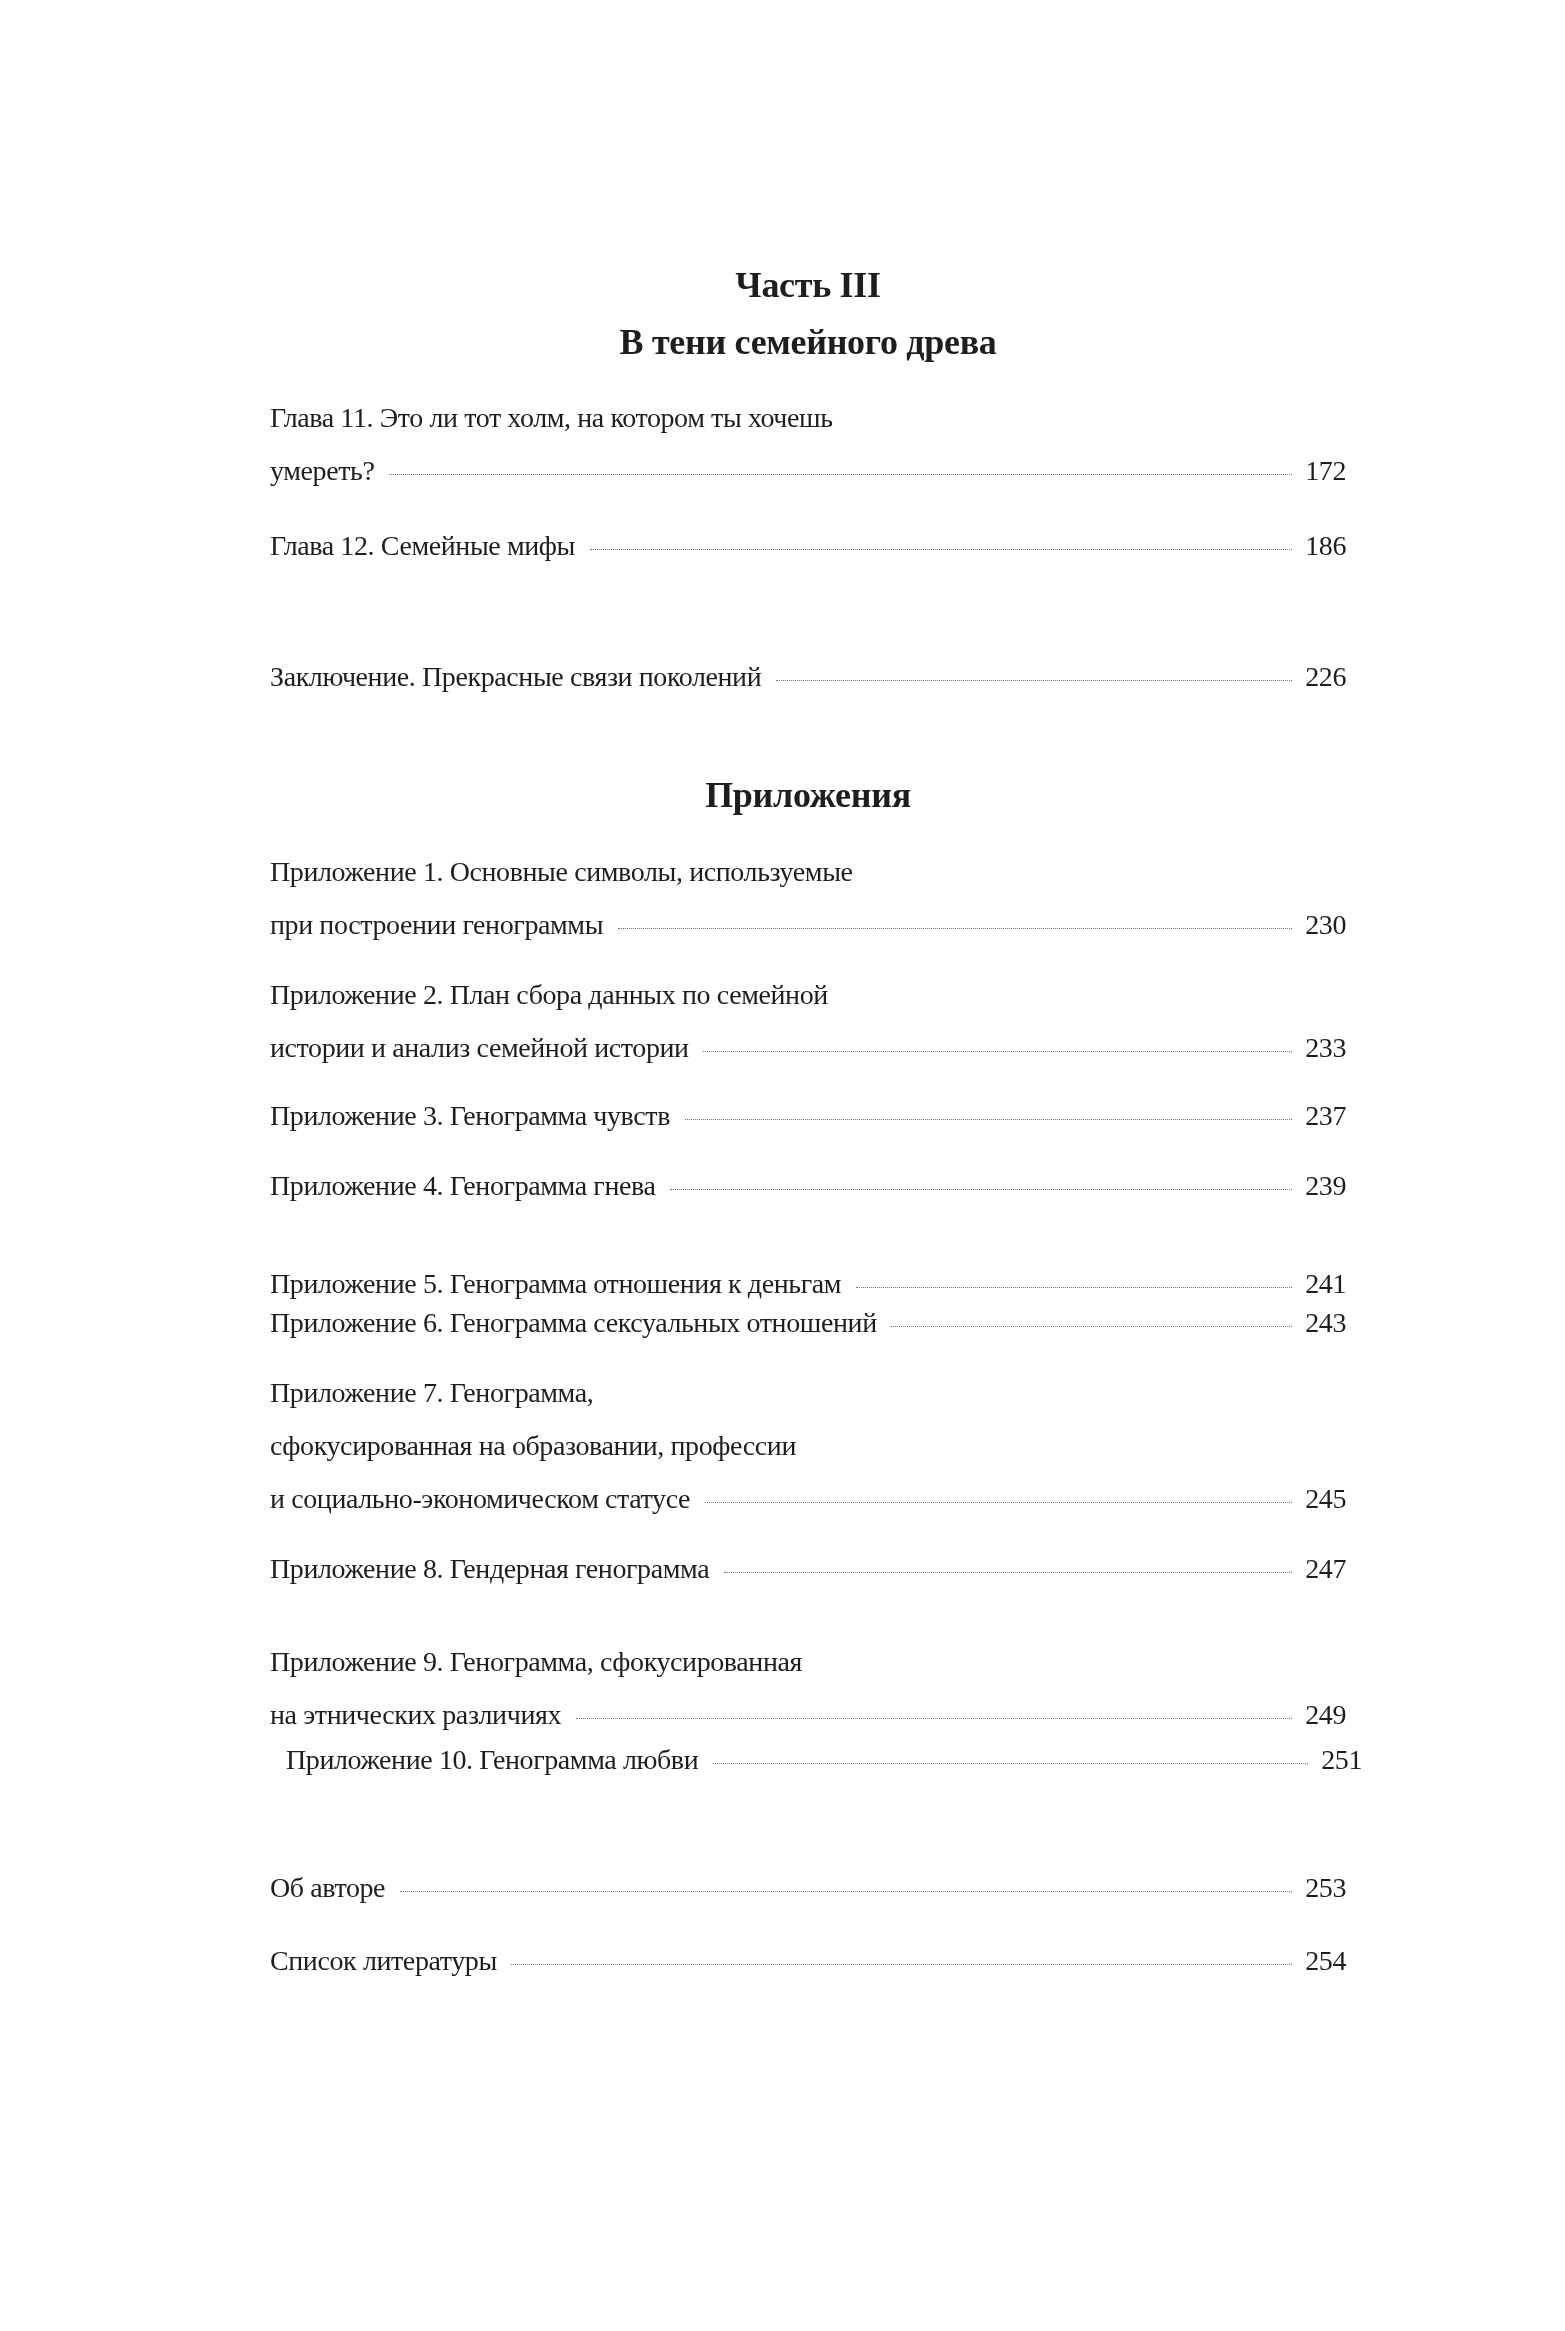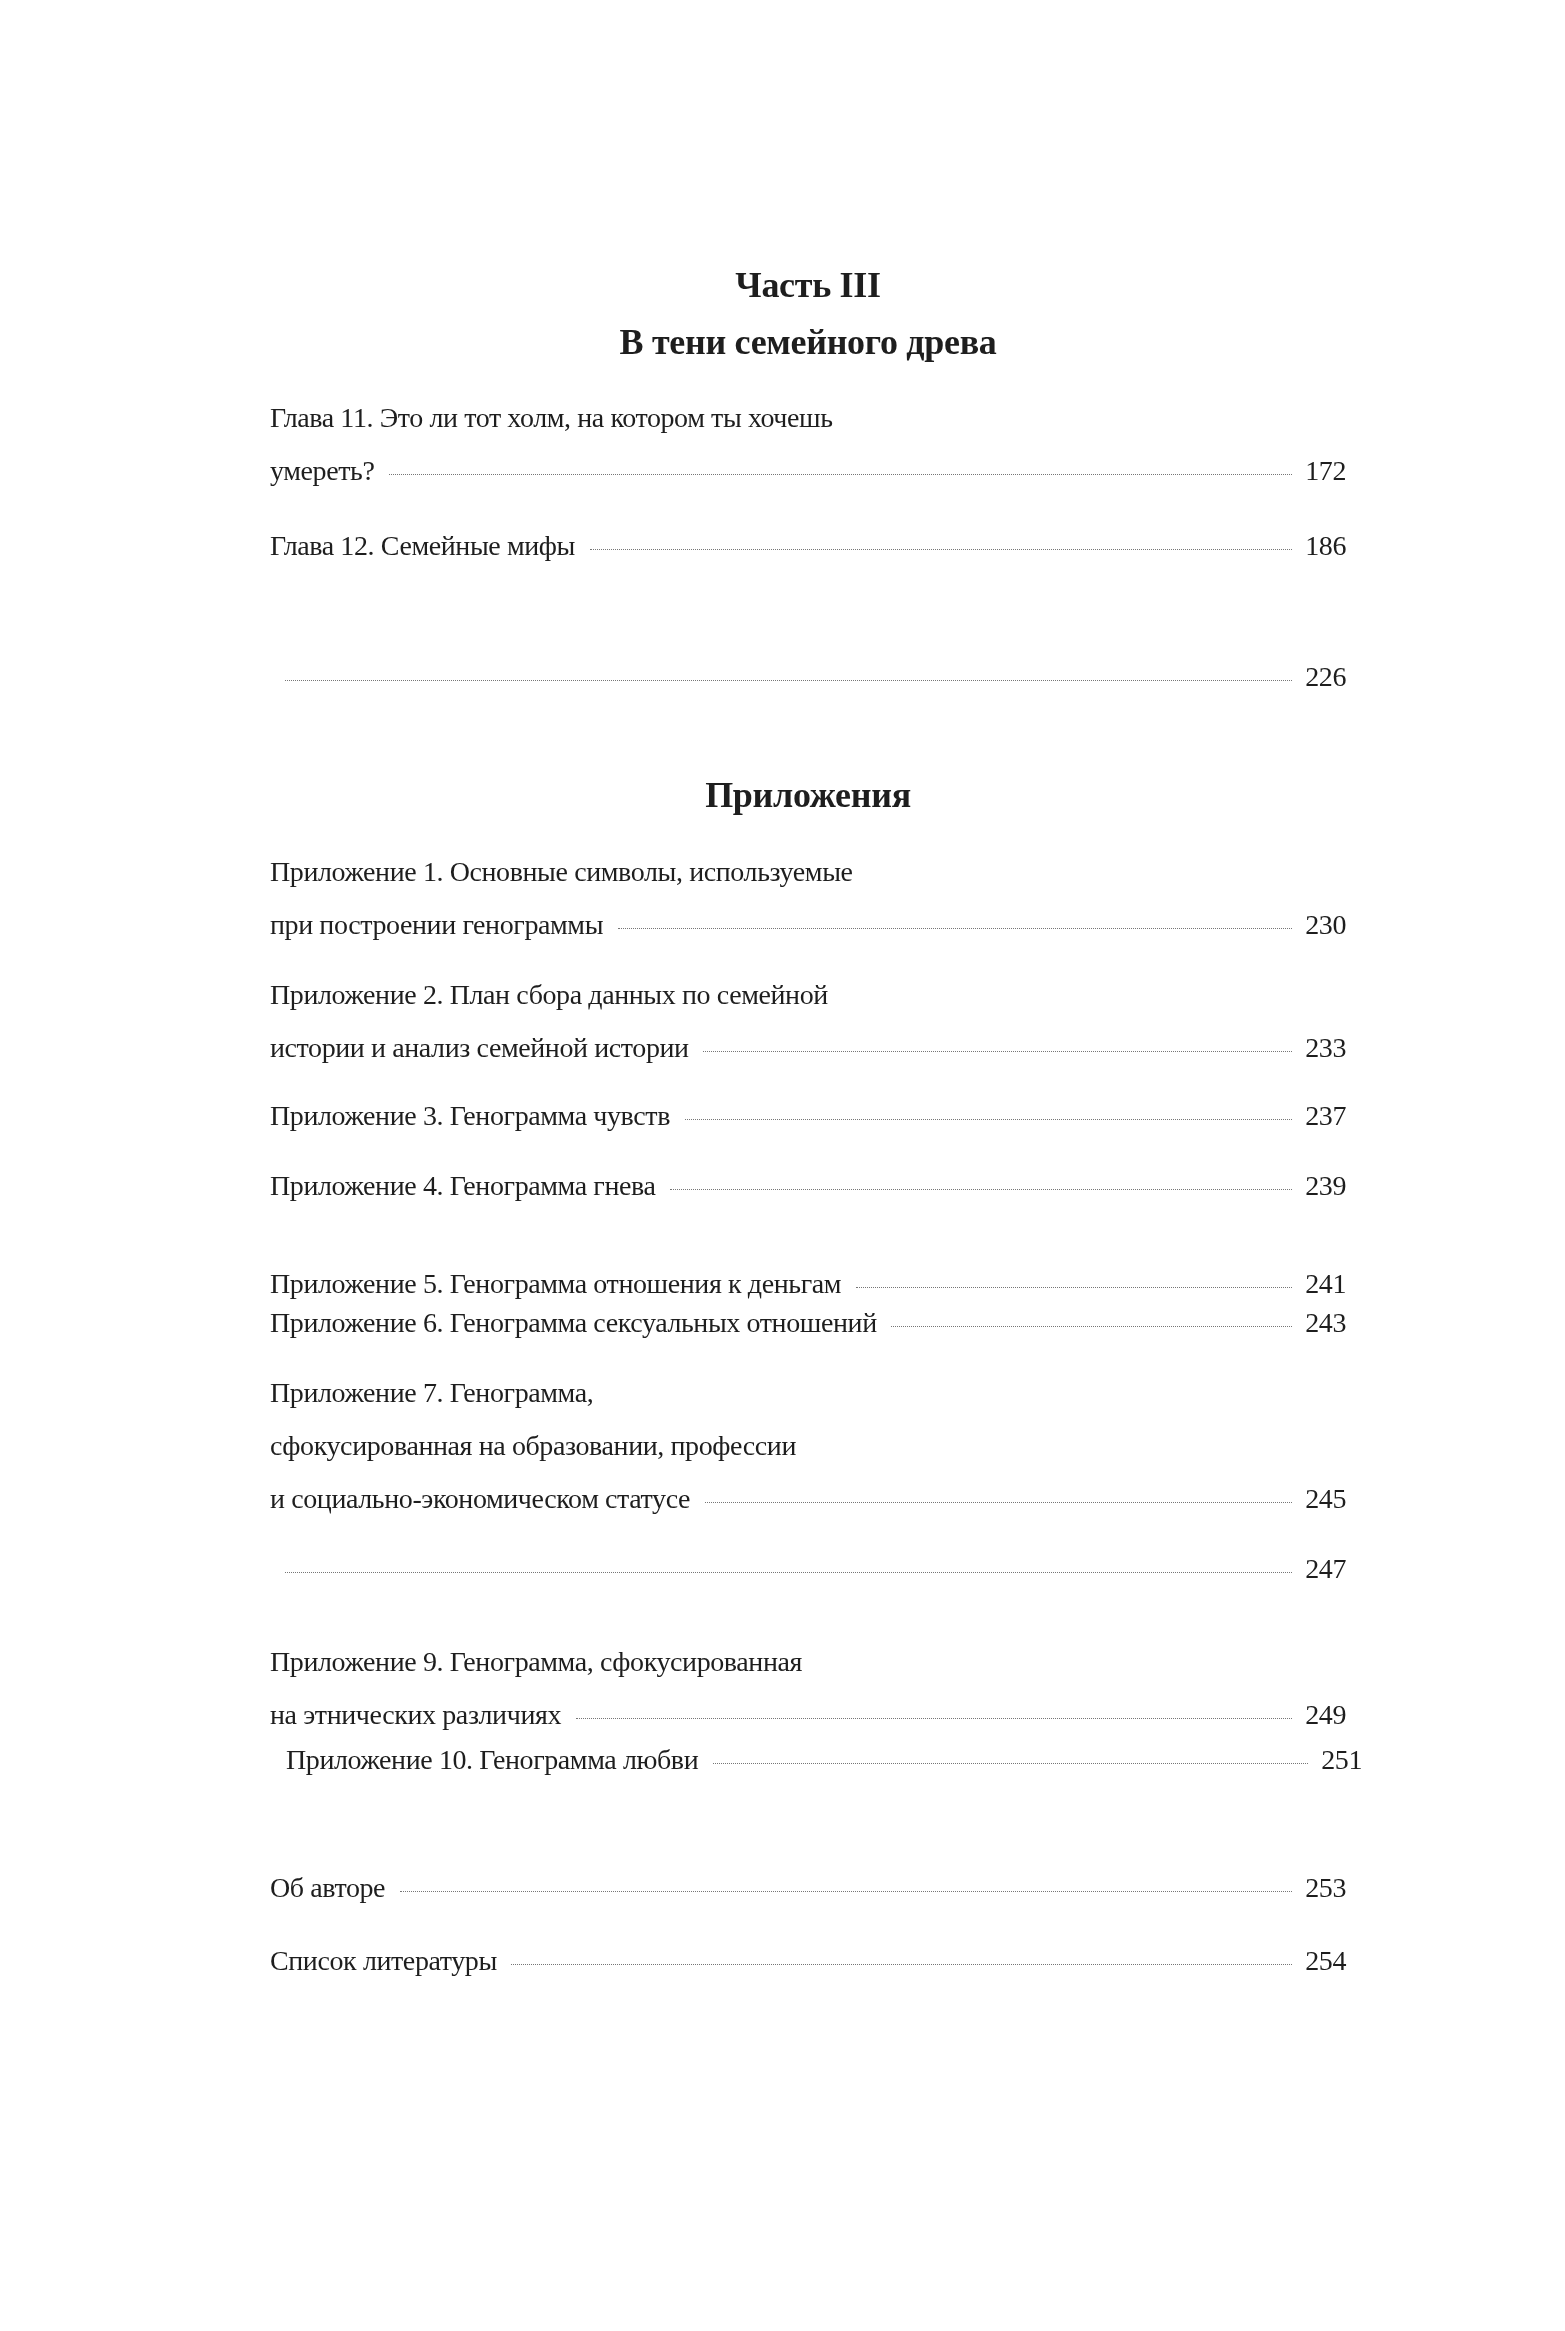--- a/index.html
+++ b/index.html
@@ -85,20 +85,21 @@
   <div class="entry" style="top:519px;">
     <span class="last-line">
       <span class="text">Глава 12. Семейные мифы</span>
       <span class="leader"></span>
       <span class="page-num">186</span>
     </span>
   </div>
 
   <div class="entry" style="top:650px;">
     <span class="last-line">
+      <span class="text">Заключение. Прекрасные связи поколений</span>
       <span class="leader"></span>
       <span class="page-num">226</span>
     </span>
   </div>
 
   <div class="heading" style="top:777px;">Приложения</div>
 
   <div class="entry" style="top:845px;">
     <span class="line">Приложение 1. Основные символы, используемые</span>
     <span class="last-line">
@@ -154,20 +155,21 @@
     <span class="line">сфокусированная на образовании, профессии</span>
     <span class="last-line">
       <span class="text">и социально-экономическом статусе</span>
       <span class="leader"></span>
       <span class="page-num">245</span>
     </span>
   </div>
 
   <div class="entry" style="top:1542px;">
     <span class="last-line">
+      <span class="text">Приложение 8. Гендерная генограмма</span>
       <span class="leader"></span>
       <span class="page-num">247</span>
     </span>
   </div>
 
   <div class="entry" style="top:1611px;margin-top:24px;">
     <span class="line">Приложение 9. Генограмма, сфокусированная</span>
     <span class="last-line">
       <span class="text">на этнических различиях</span>
       <span class="leader"></span>

